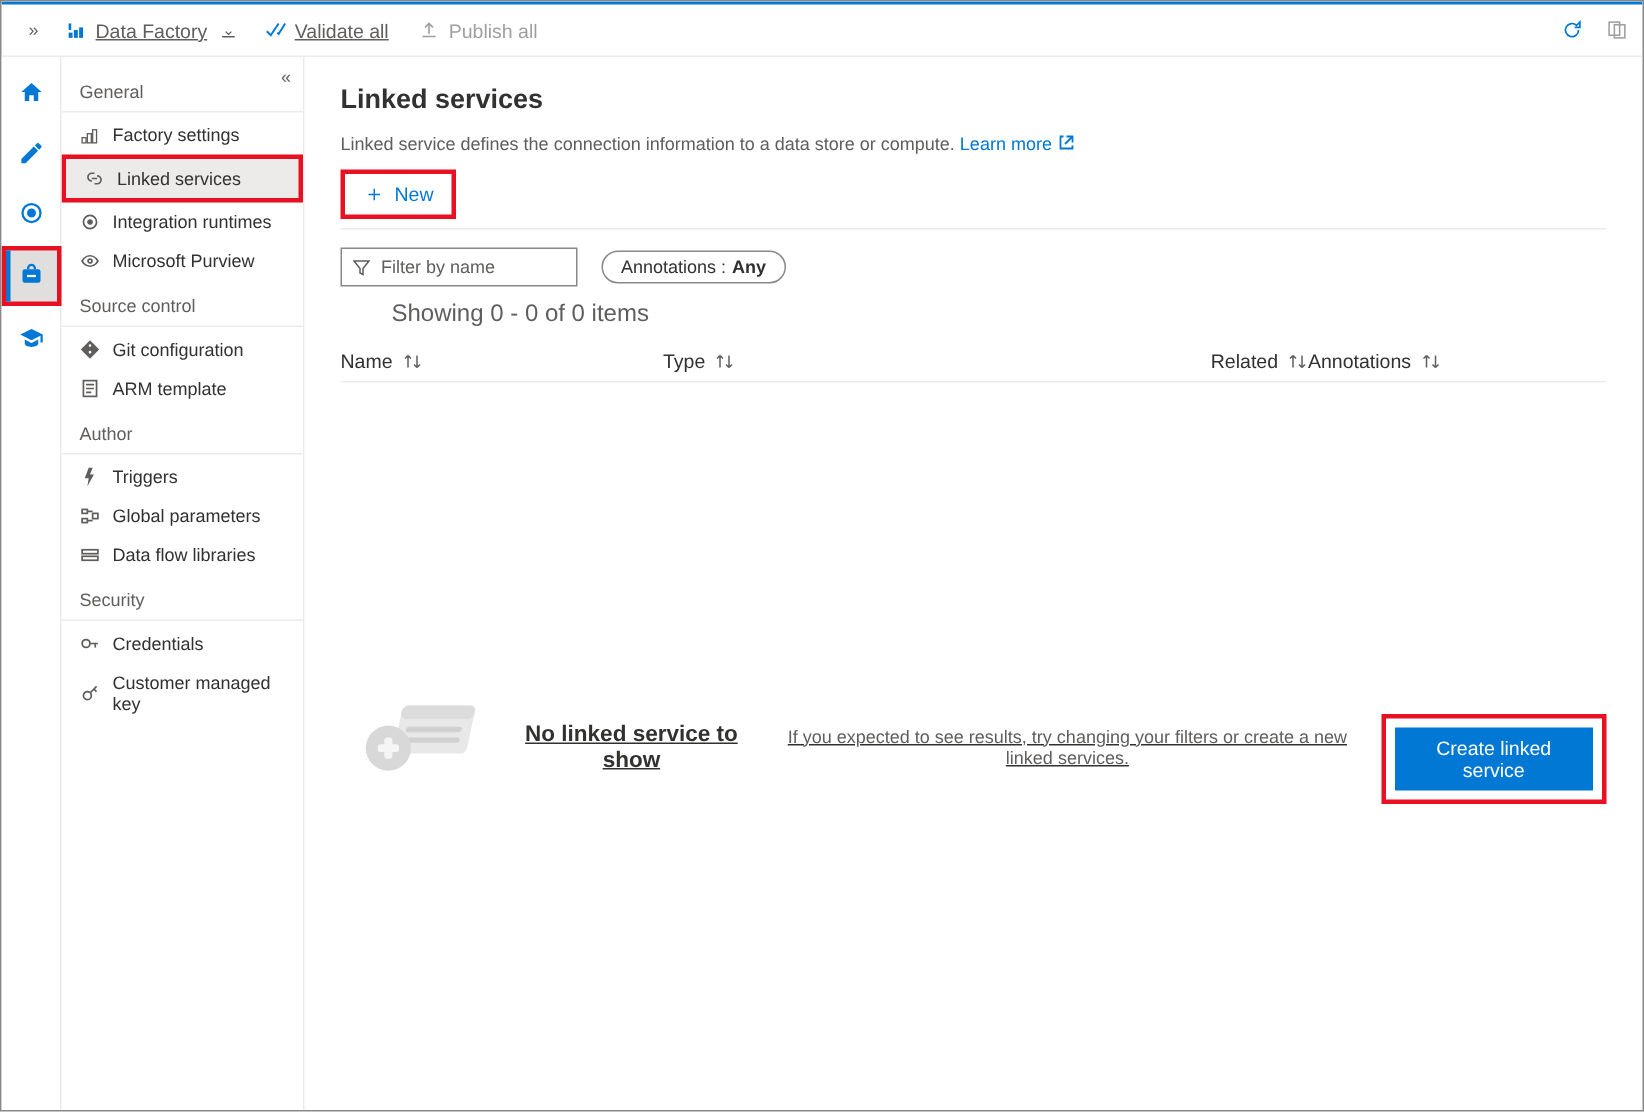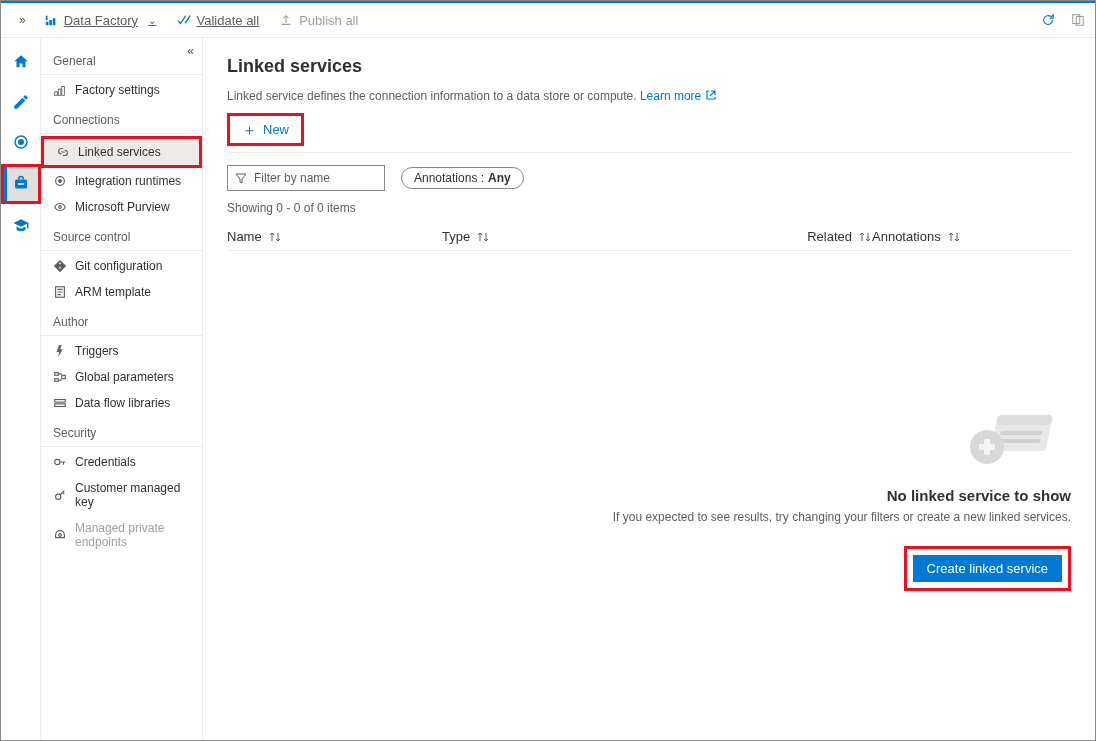--- a/index.html
+++ b/index.html
@@ -35,29 +35,29 @@
   .toolbar { display:flex; align-items:center; padding-bottom:6px; border-bottom:1px solid #edebe9;}
   .new-btn { display:inline-flex; align-items:center; gap:6px; border:none; background:transparent; color:#0078d4; font-size:13px; cursor:pointer; padding:6px 12px;}
   .highlight-new { border: 3px solid #e81123; display:inline-block; }
   .filters { display:flex; align-items:center; gap:16px; padding:12px 0 10px;}
   .filter-input-wrap { position:relative; width:158px; }
   .filter-input-wrap .f-icon { position:absolute; left:8px; top:50%; transform:translateY(-50%); color:#605e5c; width:12px; height:12px;}
   .filter-input { width:100%; height:26px; border:1px solid #8a8886; padding:0 8px 0 26px; font-size:12px; color:#323130; }
   .filter-input::placeholder { color:#605e5c; }
   .ann-pill { border:1px solid #8a8886; border-radius:12px; padding:3px 12px; font-size:12px; display:inline-flex; gap:4px; cursor:pointer;justify-content:flex-end;}
   .ann-pill .strong { font-weight:600;}
-  .showing { font-size:12px; color:#605e5c; margin-bottom:8px;}
+  .showing { font-size:16px; color:#605e5c; margin-bottom:8px;margin-left:34px;}
   .table-header { display:flex; border-bottom:1px solid #edebe9; padding:6px 0;}
   .th { font-size:13px; display:flex; align-items:center; gap:6px; color:#323130;}
   .th.name { width:215px;}
   .th.type { width:215px;}
   .th.related { width:215px;justify-content:flex-end;}
   .th.ann { flex:1;}
   .sort-icon { color:#605e5c; width:14px; height:14px;}
-  .empty-state { flex:1; display:flex; flex-direction:column; align-items:flex-end; justify-content:center; text-align:center; gap:6px;}
+  .empty-state { flex:1; display:flex; flex-direction:row; align-items:center; justify-content:center; text-align:center; gap:6px;text-decoration:underline;}
   .empty-state .illus { width:120px; height:80px; color:#cfcfcf; }
   .empty-state .es-title { font-size:15px; font-weight:600; color:#323130;}
   .empty-state .es-desc { font-size:12px; color:#605e5c;}
   .cta { background:#0078d4; color:#fff; border:none; padding:6px 14px; font-size:13px; cursor:pointer;}
   .highlight-cta { border: 3px solid #e81123; padding:6px; margin-top:16px;}
   .collapse-chev { color:#605e5c; font-size:12px; padding:4px 8px; cursor:pointer;}
   .ext-link-icon { width:12px; height:12px; display:inline-block; vertical-align:-1px;}
 </style>
 </head>
 <body>
@@ -149,21 +149,20 @@
       <span class="s-icon">
           <svg viewBox="0 0 16 16" stroke="currentColor" fill="none">
             <rect x="2" y="10" width="3" height="4"></rect>
             <rect x="6" y="7" width="3" height="7"></rect>
             <rect x="10" y="4" width="3" height="10"></rect>
           </svg>
         </span>
       <span>Factory settings</span>
     </div>
 
-    <div class="group-title">Connections</div>
     <div class="item selected highlight-side">
       <span class="s-icon">
           <svg viewBox="0 0 16 16" stroke="currentColor" fill="none" stroke-width="1.3">
             <path d="M6 10a3 3 0 0 1 0-6h2M10 6a3 3 0 0 1 0 6H8M6 8h4"></path>
           </svg>
         </span>
       <span>Linked services</span>
     </div>
     <div class="item">
       <span class="s-icon">
@@ -244,29 +243,20 @@
       <span>Credentials</span>
     </div>
     <div class="item">
       <span class="s-icon">
           <svg viewBox="0 0 16 16" stroke="currentColor" fill="none" stroke-width="1.3">
             <circle cx="6" cy="10" r="3"></circle>
             <path d="M8 8l5-5M11 5l2 2"></path>
           </svg>
         </span>
       <span>Customer managed key</span>
-    </div>
-    <div class="item disabled">
-      <span class="s-icon">
-          <svg viewBox="0 0 16 16" stroke="currentColor" fill="none" stroke-width="1.3">
-            <path d="M3 8a5 5 0 0 1 10 0v3H3z"></path>
-            <circle cx="8" cy="8" r="1.5"></circle>
-          </svg>
-        </span>
-      <span>Managed private endpoints</span>
     </div>
   </div>
 
   <div class="main">
     <h1>Linked services</h1>
     <p class="desc">
       <span>Linked service defines the connection information to a data store or compute. </span>
       <a href="#"><span>Learn more</span>
         <span class="ext-link-icon">
           <svg viewBox="0 0 12 12" stroke="#0078d4" fill="none" stroke-width="1.2">

